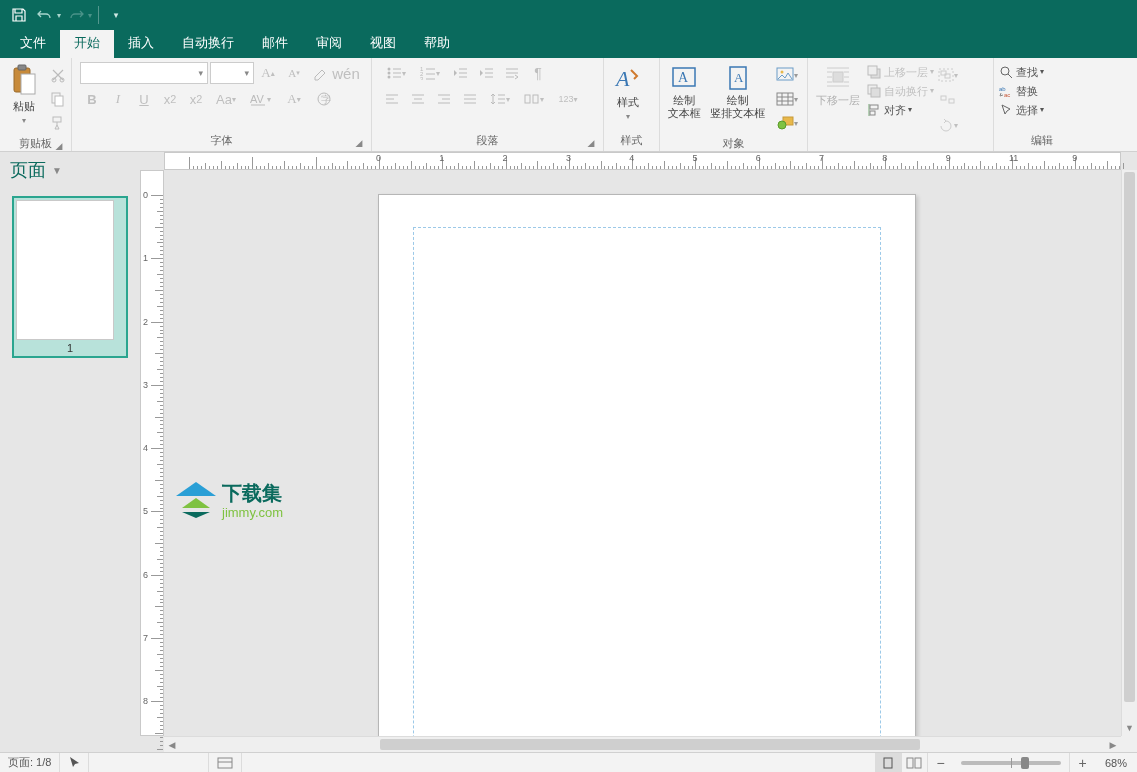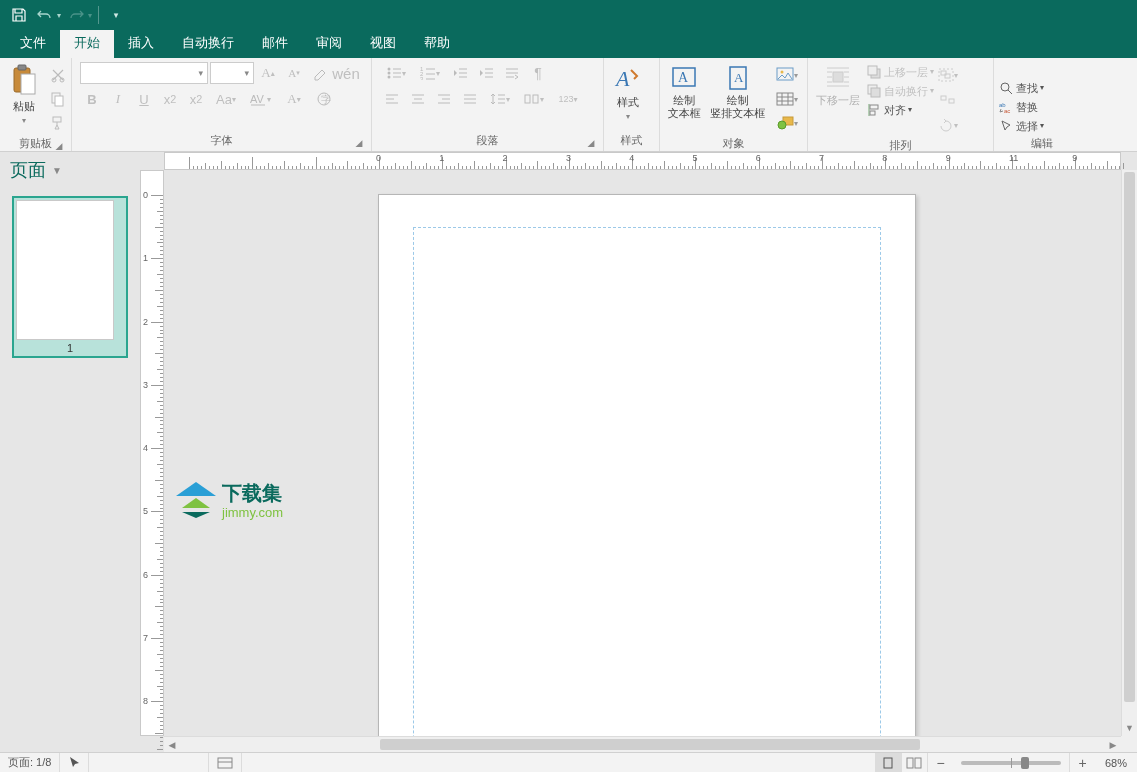--- a/index.html
+++ b/index.html
@@ -445,26 +445,25 @@
           </div>
         <div class="smallbtn disabled">
             <svg width="16" height="14">
               <path d="M8 3a5 5 0 1 1-5 5" fill="none" stroke="#ccc"></path>
               <path d="M6 1l2 2-2 2" fill="none" stroke="#ccc"></path>
             </svg>
             <span style="font-size:8px">▾</span>
           </div>
       </div>
     </div>
-    <div class="group-label">排列</div>
   </div>
 
   <div class="group" style="width:96px;border-right:none">
     <div class="group-body">
-      <div class="col" style="margin-top:18px;gap:3px">
+      <div class="col" style="margin-top:2px;gap:3px">
         <div class="arrbtn" style="color:#555">
             <span class="ic">
               <svg width="14" height="14">
                 <circle cx="6" cy="6" r="4" fill="none" stroke="#666"></circle>
                 <line x1="9" y1="9" x2="13" y2="13" stroke="#666"></line>
               </svg>
             </span>
             <span>查找</span> 
             <span style="font-size:8px">▾</span>
           </div>

